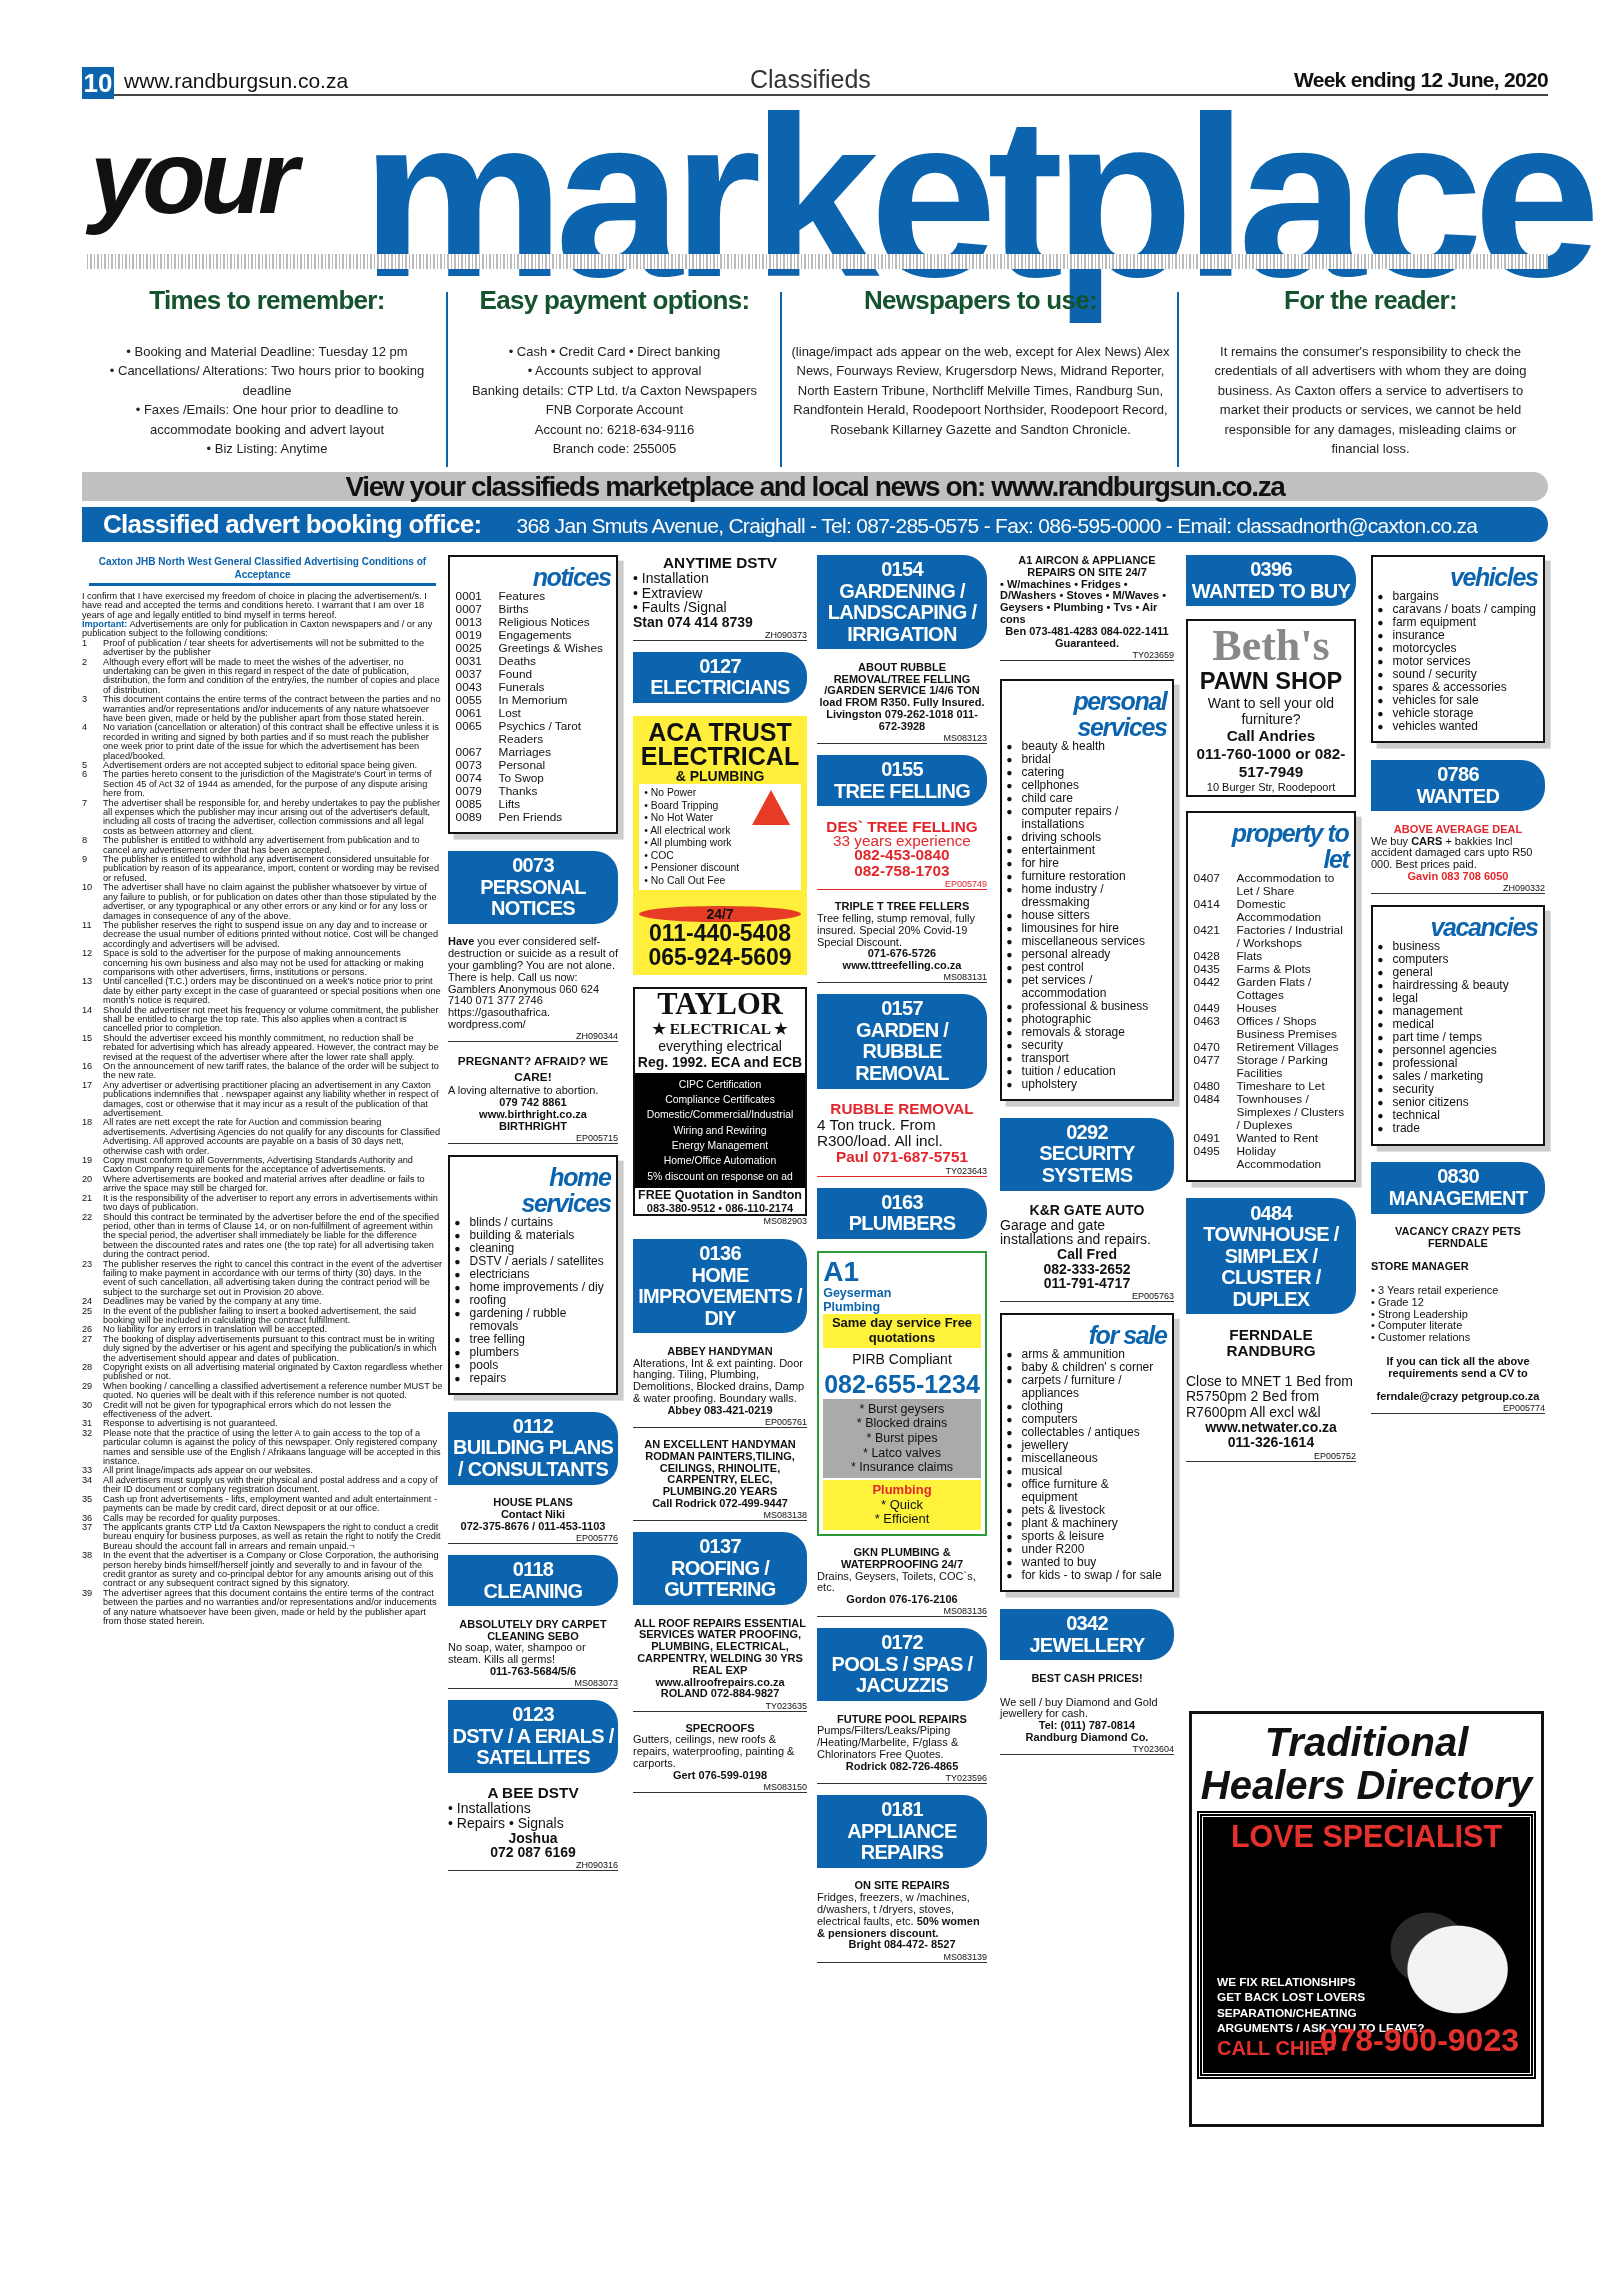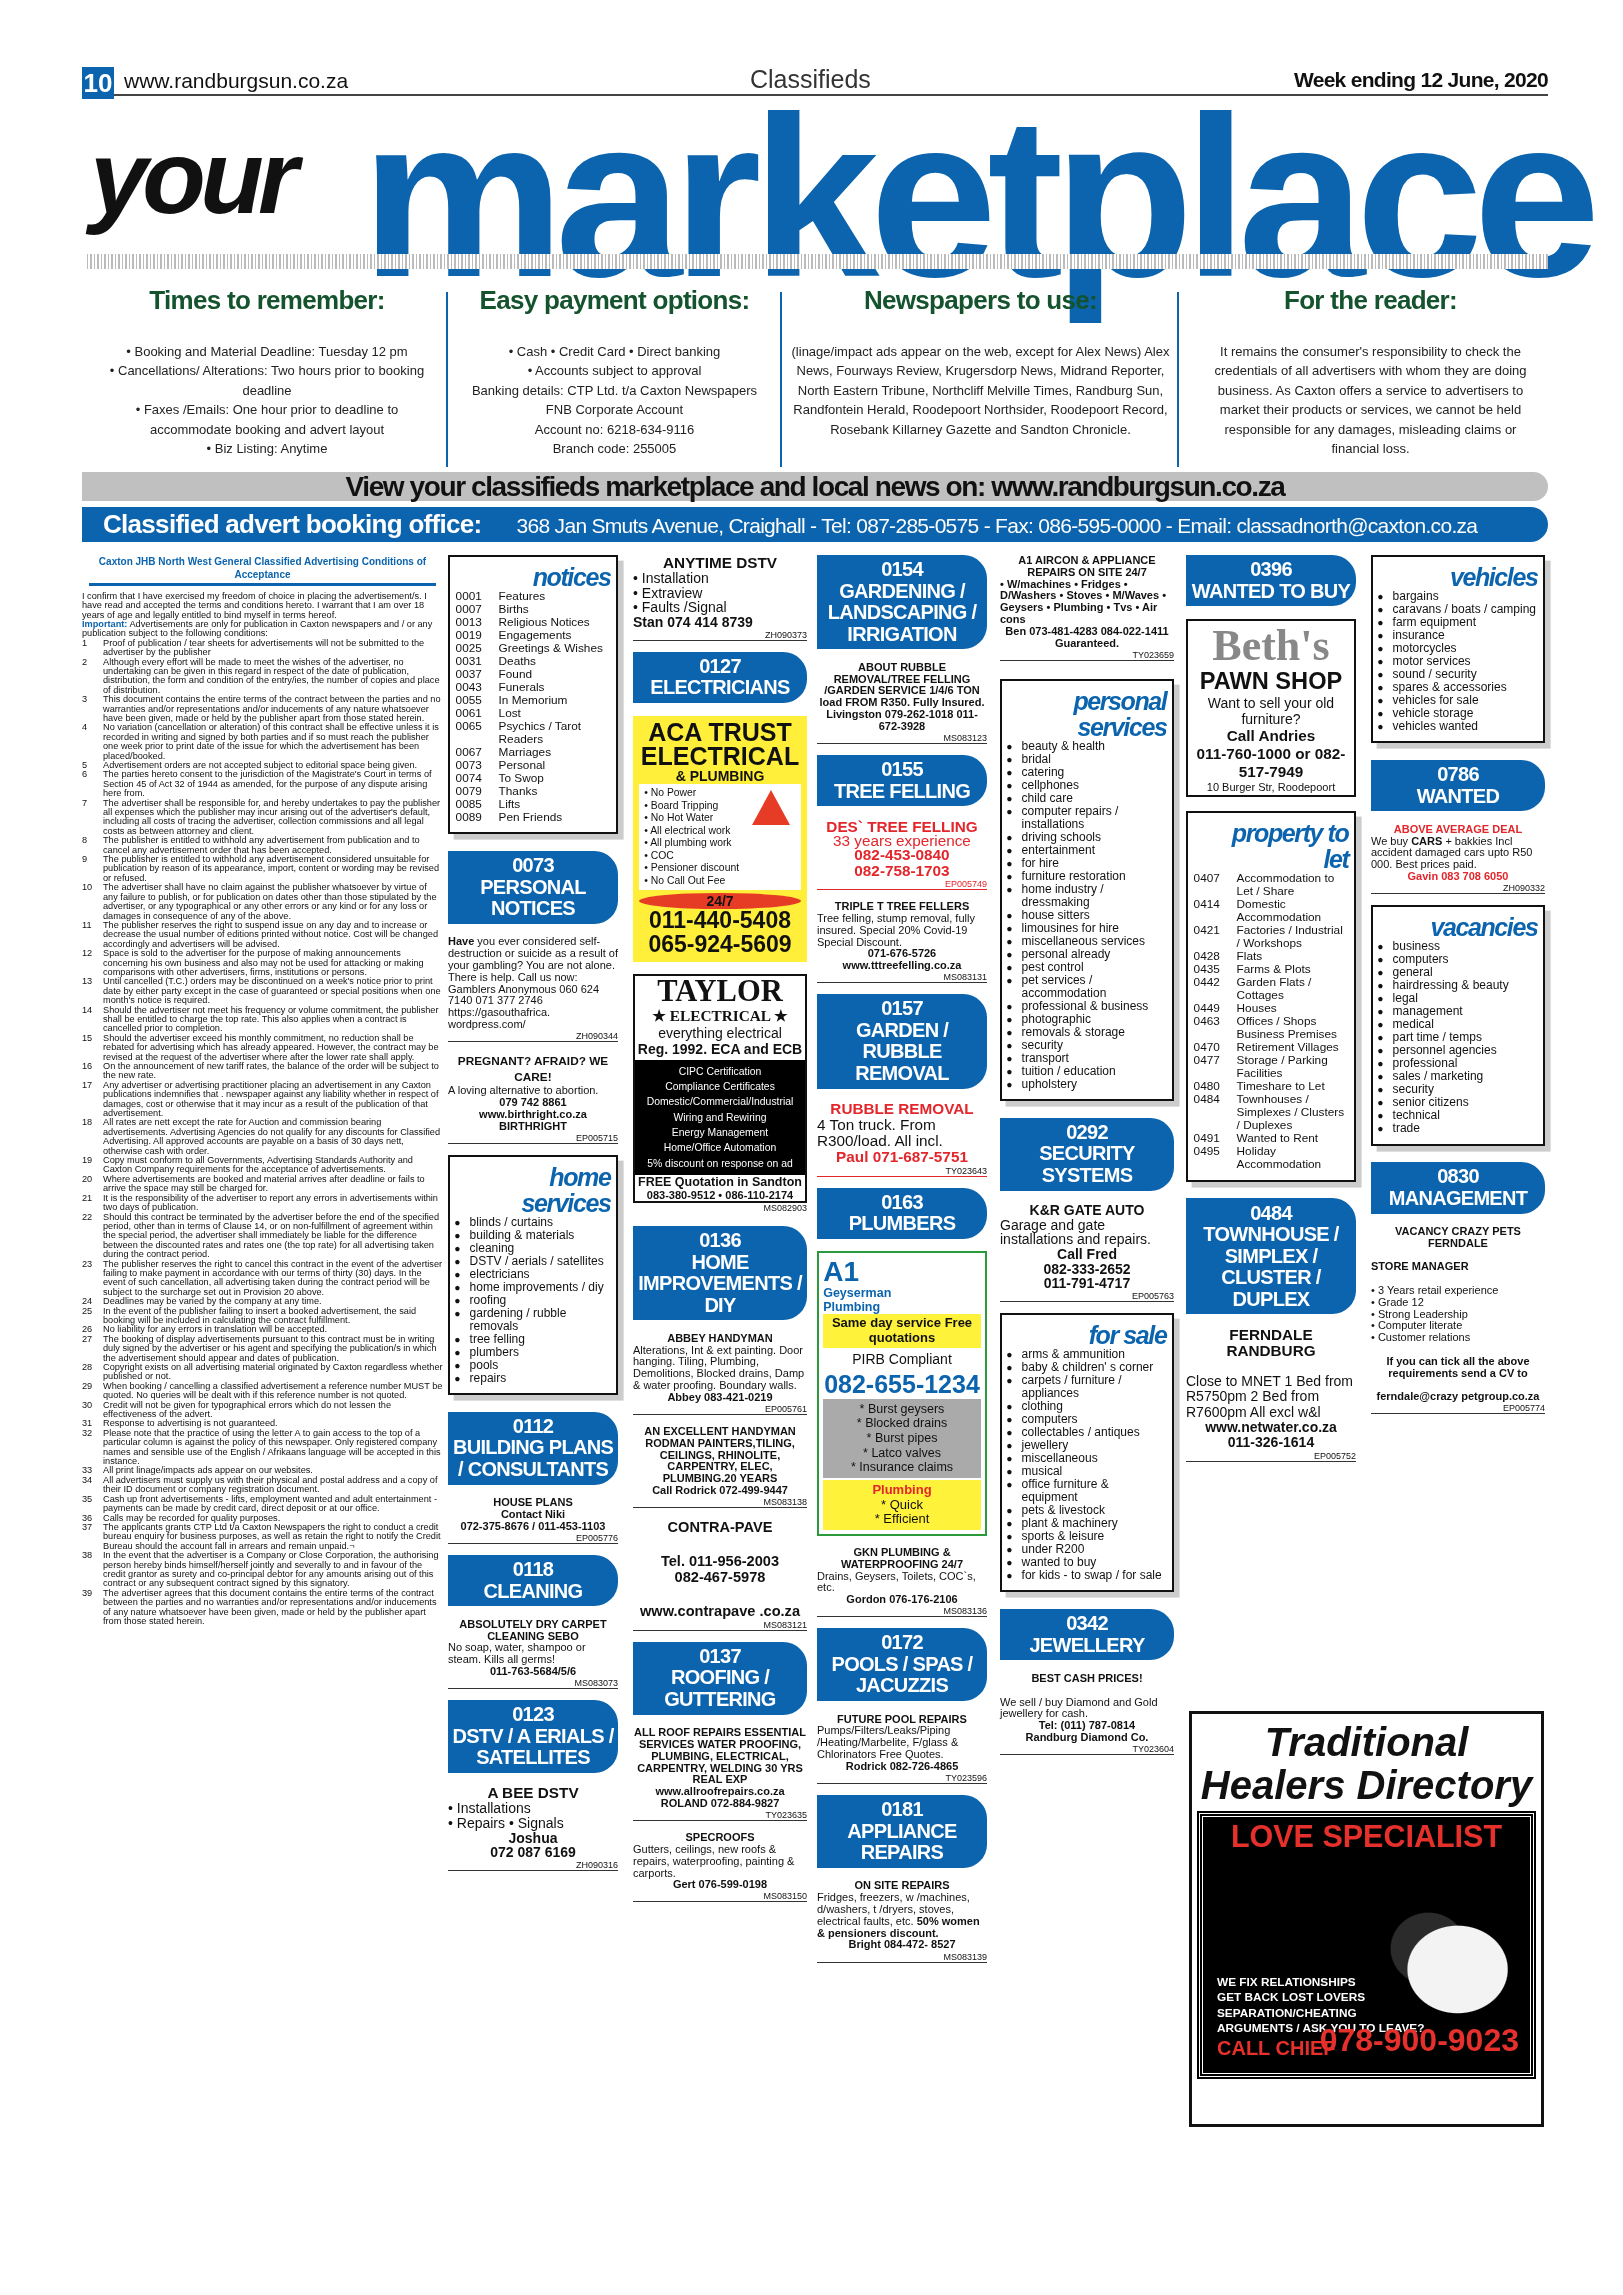--- a/index.html
+++ b/index.html
@@ -48,21 +48,21 @@
 .ad .l{text-align:left}
 .ref{border-bottom:0.7px solid #333;text-align:right;font-size:9px;line-height:9px;margin-top:1.4px}
 .red{color:#e3262b}
 .big{font-size:15.3px;line-height:16px;font-weight:bold}
 
 .aca{background:#ffef3a;padding:5.6px;text-align:center}
 .aca .t{font-size:25px;font-weight:900;line-height:23.6px}
 .aca .s{font-size:14px;font-weight:900}
 .aca .list{background:#fff;text-align:left;font-size:10.4px;line-height:12.5px;padding:2.8px 5.6px;position:relative}
 .aca .list:after{content:"";position:absolute;right:11px;top:5.6px;border-left:19.4px solid transparent;border-right:19.4px solid transparent;border-bottom:35px solid #e63b24}
-.aca .p247{background:#e63b24;border-radius:50%;font-weight:900;font-size:14px;margin-top:3px}
+.aca .p247{background:#e63b24;border-radius:50%;font-weight:900;font-size:14px;margin-top:16px}
 .aca .ph{font-size:23px;font-weight:900;line-height:23.6px}
 .taylor{border:2.1px solid #111;text-align:center}
 .taylor .t{font-family:"Liberation Serif",serif;font-weight:900;font-size:30.5px;line-height:30.5px}
 .taylor .e{font-family:"Liberation Serif",serif;font-weight:900;font-size:15.3px}
 .taylor .black{background:#000;color:#fff;font-size:10.4px;line-height:15.3px;padding:4.2px 0}
 .a1{border:2.8px solid #2a9a3c;padding:4.2px;text-align:center}
 .a1 .logo{color:#0b64ad;font-weight:900;text-align:left;font-size:12.5px;line-height:14px}
 .a1 .ylw{background:#fff23b;font-weight:bold;font-size:13px;line-height:14.6px;padding:2.8px}
 .a1 .gry{background:#aaa;font-size:12.5px;line-height:14.6px;padding:2.8px}
 .a1 .ph{color:#0b64ad;font-weight:900;font-size:25px}
@@ -449,21 +449,20 @@
     <div style="font-weight:bold;font-size:12.5px">FREE Quotation in Sandton</div>
     <div style="font-weight:bold;font-size:11px">083-380-9512 • 086-110-2174</div>
   </div>
   <div class="ref" style="border:none;margin-bottom:12.5px">MS082903</div>
   <div class="hdr">
       <div>0136</div>
       <div>HOME IMPROVEMENTS / DIY</div>
     </div>
   <div class="ad"><b>ABBEY HANDYMAN</b><div class="l">Alterations, Int &amp; ext painting. Door hanging. Tiling, Plumbing, Demolitions, Blocked drains, Damp &amp; water proofing. Boundary walls.</div><b>Abbey 083-421-0219</b><div class="ref">EP005761</div></div>
   <div class="ad"><b>AN EXCELLENT HANDYMAN RODMAN PAINTERS,TILING, CEILINGS, RHINOLITE, CARPENTRY, ELEC, PLUMBING.20 YEARS</b><br><b>Call Rodrick 072-499-9447</b><div class="ref">MS083138</div></div>
-  <div class="ad" style="font-size:14.6px;line-height:16.7px"><b>CONTRA-PAVE</b><br><br><b>Tel. 011-956-2003</b><br><b>082-467-5978</b><br><br><b>www.contrapave .co.za</b><div class="ref">MS083121</div></div>
   <div class="hdr">
       <div>0137</div>
       <div>ROOFING / GUTTERING</div>
     </div>
   <div class="ad"><b>ALL ROOF REPAIRS ESSENTIAL SERVICES WATER PROOFING, PLUMBING, ELECTRICAL, CARPENTRY, WELDING 30 YRS REAL EXP</b><br><b>www.allroofrepairs.co.za</b><br><b>ROLAND 072-884-9827</b><div class="ref">TY023635</div></div>
   <div class="ad"><b>SPECROOFS</b><div class="l">Gutters, ceilings, new roofs &amp; repairs, waterproofing, painting &amp; carports.</div><b>Gert 076-599-0198</b><div class="ref">MS083150</div></div>
 </div>
 
 <div class="col" style="left:817px;width:170px">
   <div class="hdr">

